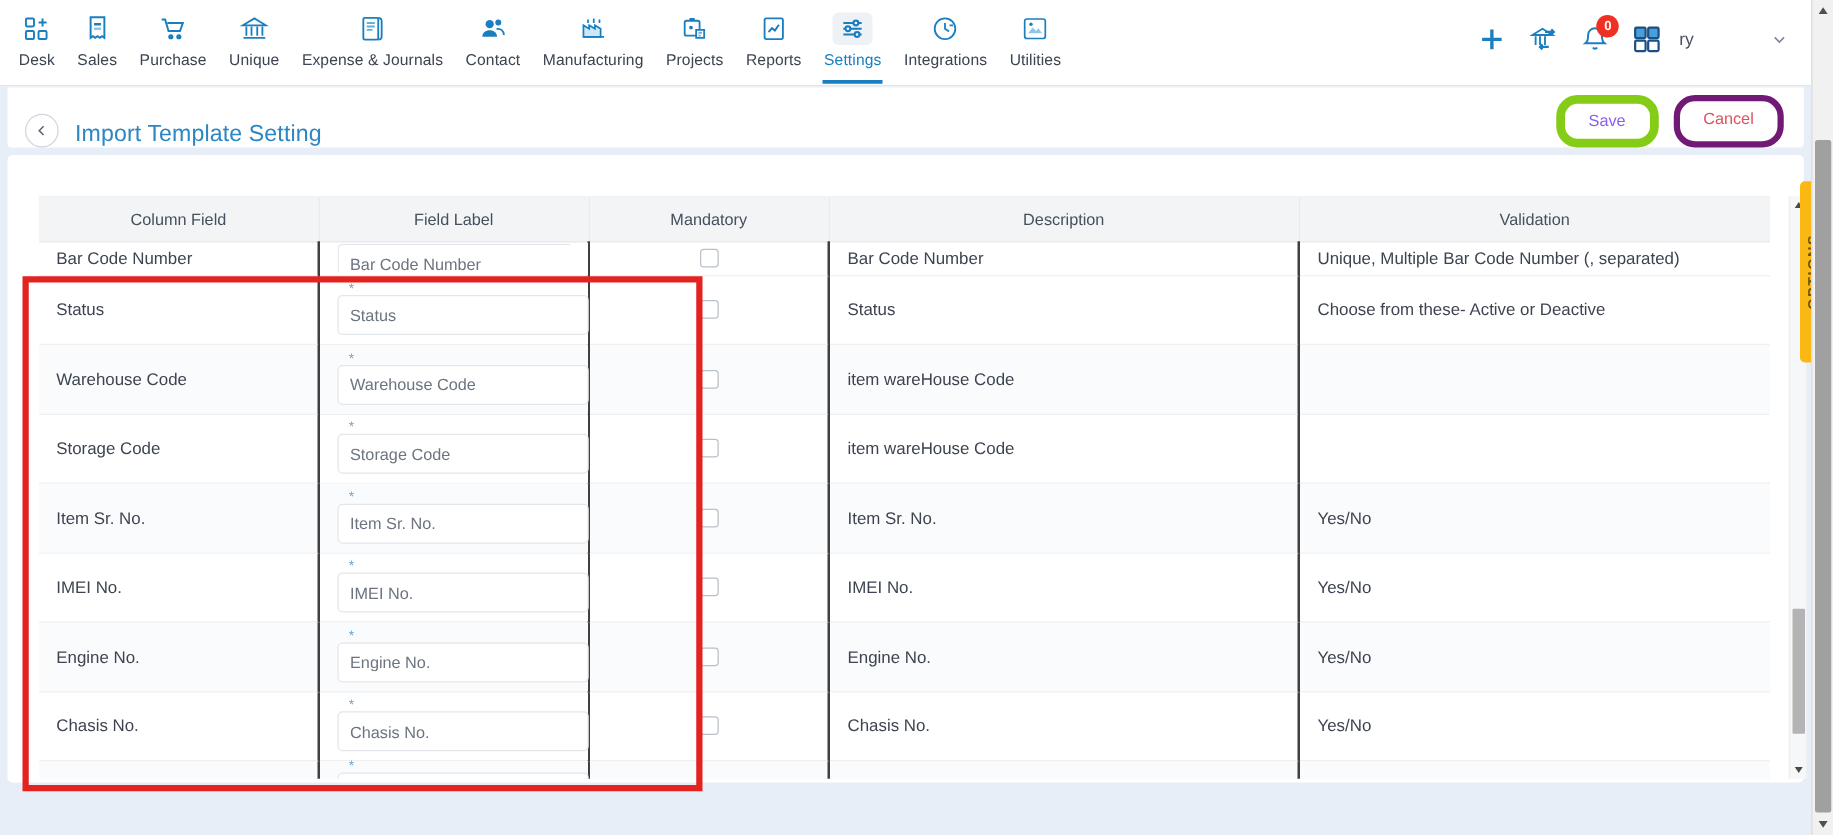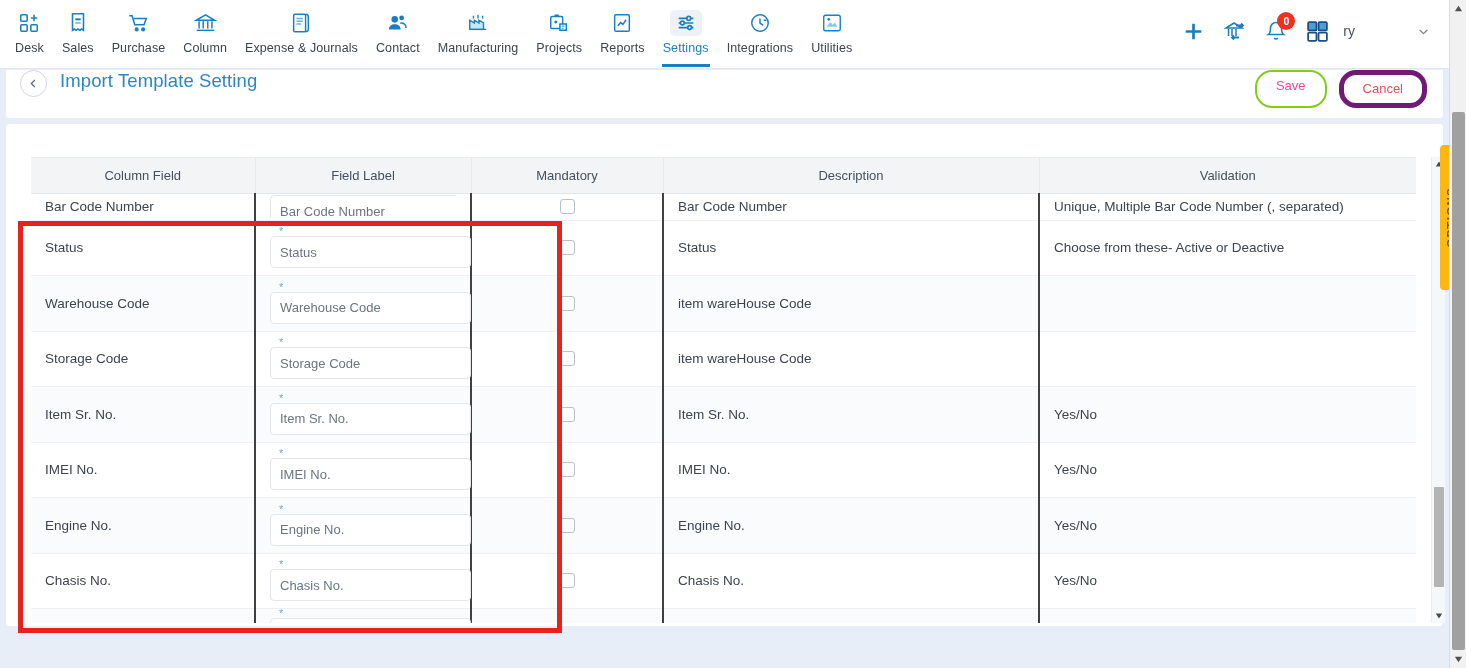--- a/index.html
+++ b/index.html
@@ -37,35 +37,35 @@
     position:absolute; top:-7px; right:-7px; width:18px; height:18px; border-radius:50%;
     background:#ef3124; color:#fff; font-size:10.5px; display:flex; align-items:center; justify-content:center;
     font-weight:600;
   }
   .user-name { font-size:14px; color:#4a5260; margin-left:-4px; }
   .caret-down { margin-left:44px; color:#6b7280; font-size:15px; cursor:pointer; }
 
   
   .pagehead {
     position:absolute; top:70px; left:6px; width:1437px; height:48px;
-    background:#fff; display:flex; align-items:flex-start; padding:0 16px 0 14px;
+    background:#fff; display:flex; align-items:flex-end; padding:0 16px 0 14px;
     border-radius:0 0 3px 3px;
   }
   .back-btn {
     width:27px; height:27px; border-radius:50%; border:1px solid #cfd6de;
     display:flex; align-items:center; justify-content:center; cursor:pointer; color:#5a6573;
     font-size:14px; background:#fff; flex:0 0 auto;
   }
   .page-title { font-size:18.5px; color:#2d86c4; margin-left:13px; font-weight:400; letter-spacing:.1px; }
   .head-actions { margin-left:auto; display:flex; gap:12px; }
   .btn {
     padding:6px 19px; border-radius:17px; font-size:13px; cursor:pointer; background:#fff;
     line-height:1.2;
   }
-  .btn-save { border:2px solid #84cc16; color:#ec4899; }
+  .btn-save { border:7px solid #84cc16; color:#8b5cf6; }
   .btn-cancel { border:5px solid #701a75; color:#e0505f; }
 
   
   .card {
     position:absolute; top:124px; left:6px; width:1437px; height:502px;
     background:#fff; border-radius:4px;
   }
   .table-wrap {
     position:absolute; top:157px; left:31px; width:1385px; height:466px;
     overflow:hidden; border-top:1px solid #e9ecef;
@@ -196,21 +196,21 @@
       </div>
 
       <div class="nav-item">
         <span class="ico">
           <svg width="23" height="22" viewBox="0 0 24 24" fill="none" stroke="#1a7fc1" stroke-width="1.6">
             <path d="M2 9l10-6 10 6H2z"></path>
               <path d="M5 10v8M9.5 10v8M14.5 10v8M19 10v8"></path>
               <path d="M2.5 20h19"></path>
           </svg>
         </span>
-        <span class="lbl">Column</span>
+        <span class="lbl">Unique</span>
       </div>
 
       <div class="nav-item">
         <span class="ico">
           <svg width="22" height="22" viewBox="0 0 24 24" fill="none" stroke="#1a7fc1" stroke-width="1.6">
             <rect x="4" y="2.5" width="13" height="19" rx="1.2"></rect>
               <path d="M17 2.5c2 0 3 1 3 3v13c0 2-1 3-3 3"></path>
             <path d="M7 7h7M7 10h7M7 13h5" stroke="#63b0df" stroke-width="1.6"></path>
           </svg>
         </span>

